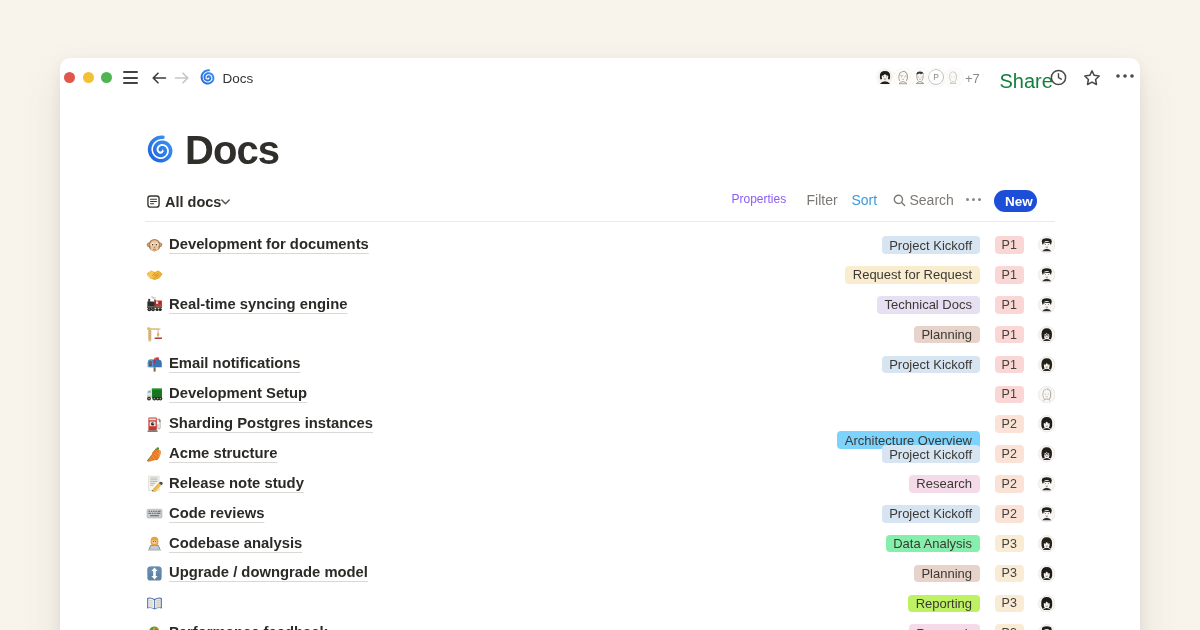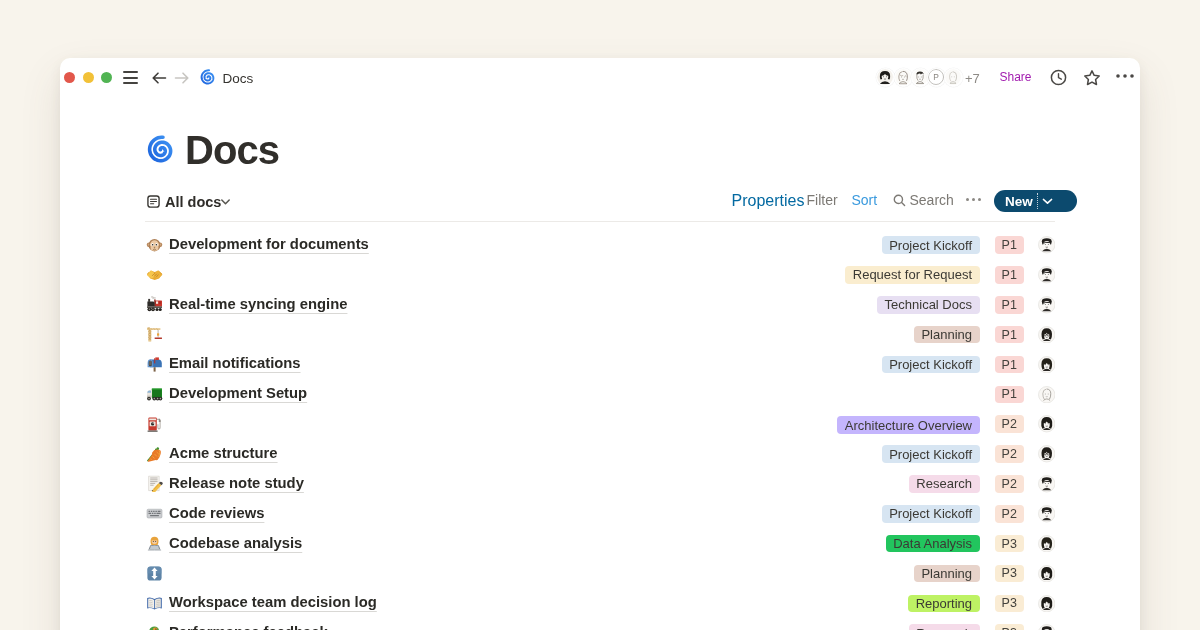--- a/index.html
+++ b/index.html
@@ -77,21 +77,21 @@
         <text x="10" y="13.8" font-family="Liberation Sans,sans-serif" font-size="10.5" fill="#8a8680" text-anchor="middle">P</text>
       </svg></div>
   <div class="abs" style="left:883.5px;top:10px;width:19px;height:19px;border-radius:50%;background:#fff;border:1.5px solid #fff;box-sizing:border-box;z-index:5;overflow:hidden;box-shadow:0 0 0 .5px rgba(0,0,0,.05)"><svg width="16" height="16" viewBox="0 0 20 20">
         <circle cx="10" cy="10" r="10" fill="#fbfaf8"></circle>
         <path d="M10 3.4q4.4.4 4.5 5.4 0 4-1.5 6.4" fill="none" stroke="#c0bcb5" stroke-width="1"></path>
         <path d="M9.6 3.5Q5.8 4.2 5.7 8.8q-.1 4.1 1.7 6.5" fill="none" stroke="#c8c4bd" stroke-width=".9"></path>
         <path d="M8 9.8h.9M11.1 9.8h.9" stroke="#a8a49d" stroke-width=".8"></path>
         <path d="M6.2 18q1.8-2.2 3.8-2.2t3.8 2.2Z" fill="none" stroke="#c0bcb5" stroke-width="1"></path>
       </svg></div>
   <div class="abs" style="left:905px;top:12.8px;font-size:13px;color:#8e8b86">+7</div>
-  <div class="abs" style="left:939.5px;top:12px;font-size:12px;color:#a21caf">Share</div>
+  <div class="abs" style="left:939.5px;top:12px;font-size:20px;color:#15803d">Share</div>
   <svg class="abs" style="left:990px;top:11px" width="17" height="17" viewBox="0 0 17 17">
       <circle cx="8.5" cy="8.5" r="7.1" fill="none" stroke="#4a4845" stroke-width="1.5"></circle>
       <path d="M8.5 4.6v4l2.8 1.6" fill="none" stroke="#4a4845" stroke-width="1.4" stroke-linecap="round"></path>
     </svg>
   <svg class="abs" style="left:1023px;top:10.5px" width="18" height="18" viewBox="0 0 18 18">
       <path d="M9 1.8l2.2 4.5 5 .7-3.6 3.5.9 5-4.5-2.4-4.5 2.4.9-5L1.8 7l5-.7z" fill="none" stroke="#4a4845" stroke-width="1.5" stroke-linejoin="round"></path>
     </svg>
   <g></g>
   <svg class="abs" style="left:1055px;top:15px" width="20" height="6" viewBox="0 0 20 6">
       <circle cx="3" cy="3" r="1.8" fill="#4a4845"></circle>
@@ -114,34 +114,34 @@
   
   <svg class="abs" style="left:86.5px;top:136.5px" width="13" height="13" viewBox="0 0 14 14">
       <rect x="1" y="1" width="12" height="12" rx="2.6" fill="none" stroke="#393733" stroke-width="1.5"></rect>
       <path d="M3.8 4.6h6.4M3.8 7h6.4M3.8 9.4h3.4" stroke="#393733" stroke-width="1.2" stroke-linecap="round"></path>
     </svg>
   <div class="abs" style="left:105px;top:135.5px;font-size:14.5px;font-weight:700;color:#2f2d29">All docs</div>
   <svg class="abs" style="left:160px;top:140px" width="11" height="8" viewBox="0 0 11 8">
       <path d="M1.8 2 5.5 5.8 9.2 2" fill="none" stroke="#57554f" stroke-width="1.5" stroke-linecap="round" stroke-linejoin="round"></path>
     </svg>
 
-  <div class="abs" style="left:671.5px;top:134.3px;font-size:16px;color:#0369a1">Properties</div>
+  <div class="abs" style="left:671.5px;top:134.3px;font-size:12px;color:#8b5cf6">Properties</div>
   <div class="abs" style="left:746.5px;top:134.3px;font-size:14px;color:#7c7974">Filter</div>
   <div class="abs" style="left:791.5px;top:134.3px;font-size:14px;color:#3a9ade">Sort</div>
   <svg class="abs" style="left:832.5px;top:136px" width="13" height="13" viewBox="0 0 13 13">
       <circle cx="5.4" cy="5.4" r="4.1" fill="none" stroke="#7c7974" stroke-width="1.4"></circle>
       <path d="M8.6 8.6 11.6 11.6" stroke="#7c7974" stroke-width="1.4" stroke-linecap="round"></path>
     </svg>
   <div class="abs" style="left:849.5px;top:134.3px;font-size:14px;color:#7c7974">Search</div>
   <svg class="abs" style="left:905px;top:139px" width="17" height="5" viewBox="0 0 17 5">
       <circle cx="2.5" cy="2.5" r="1.5" fill="#8b8883"></circle>
       <circle cx="8.5" cy="2.5" r="1.5" fill="#8b8883"></circle>
       <circle cx="14.5" cy="2.5" r="1.5" fill="#8b8883"></circle>
     </svg>
-  <div class="abs" style="left:934px;top:132px;width:83px;height:22px;background:#0c4a6e;border-radius:11px">
+  <div class="abs" style="left:934px;top:132px;width:43px;height:22px;background:#1d4ed8;border-radius:11px">
     <div class="abs" style="left:11px;top:3.5px;font-size:13.5px;font-weight:700;color:#fff">New</div>
     <div class="abs" style="left:42.5px;top:3px;width:1px;height:16px;border-left:1px dotted rgba(255,255,255,.75)"></div>
     <svg class="abs" style="left:47.5px;top:8px" width="11" height="7" viewBox="0 0 11 7">
         <path d="M1.5 1.5 5.5 5.2 9.5 1.5" fill="none" stroke="#fff" stroke-width="1.7" stroke-linecap="round" stroke-linejoin="round"></path>
       </svg>
   </div>
   <div class="abs" style="left:85px;top:162.5px;width:910px;height:1px;background:#eceae7"></div>
 
   <div class="row" style="top:172.20px">
       <span class="remoji" style="top:6.4px"><svg width="17" height="17" viewBox="0 0 17 17">
@@ -306,21 +306,22 @@
       <span class="remoji" style="top:6.4px"><svg width="17" height="17" viewBox="0 0 17 17">
           <rect x="2.4" y="1.6" width="8.4" height="13" rx="1" fill="#c63a2e"></rect>
           <rect x="3.2" y="2.4" width="6.8" height="1.8" rx=".3" fill="#efe9e2"></rect>
           <rect x="3.6" y="5.6" width="6" height="4.6" rx=".4" fill="#efe9e2"></rect>
           <circle cx="6.6" cy="7.9" r="1.6" fill="#2b2926"></circle>
           <circle cx="7.1" cy="7.5" r=".5" fill="#efe9e2"></circle>
           <rect x="1.6" y="14.4" width="10" height="1.3" rx=".3" fill="#55514c"></rect>
           <path d="M11 3.4h1.6q1.5 0 1.5 1.8v6.4q0 1.3-1.1 1.3-1.1 0-1.1-1.3V8.2" fill="none" stroke="#b9b4ae" stroke-width="1.1"></path>
           <path d="M13 2.2 14.6 4v2h-1.8V3.6Z" fill="#8f8a84"></path>
         </svg></span>
-      <span class="tag" style="top:7px;right:75.5px;background:#c4b5fd">Architecture Overview</span>
+      <span class="rtitle rowtxt" style="top:5.9px">Sharding Postgres instances</span>
+      <span class="tag" style="top:22px;right:75.5px;background:#7dd3fc">Architecture Overview</span>
       <span class="ppill" style="top:6.2px;background:#fae3d6">P2</span>
       <span class="avcell" style="top:6.2px"><svg width="17.5" height="17.5" viewBox="0 0 20 20">
           <circle cx="10" cy="10" r="9.4" fill="#f9f7f4" stroke="#e3e1dc" stroke-width=".8"></circle>
           <path d="M10 2.4q5.6 0 6.2 5.4.6 5-1.2 7.9l-2.7-.8q1.4-2.3 1.1-5.5-2.4.4-3.4-1.9-1 2.3-3.4 1.9-.3 3.2 1.1 5.5l-2.7.8Q3.2 12.8 3.8 7.8 4.4 2.4 10 2.4Z" fill="#1d1b17"></path>
           <circle cx="8.4" cy="9.9" r=".55" fill="#23211e"></circle>
           <circle cx="11.6" cy="9.9" r=".55" fill="#23211e"></circle>
           <path d="M8.8 12.6q1.2.6 2.4 0" stroke="#3a3733" stroke-width=".7" fill="none"></path>
           <path d="M5.6 17.1q1.7-2.3 4.4-2.3t4.4 2.3Z" fill="#282522"></path>
         </svg></span>
     </div>
@@ -406,58 +407,58 @@
           <path d="M5.9 5.2q2.6.8 5.2 0 .7 3.6-2.6 3.7T5.9 5.2Z" fill="#f2cba2"></path>
           <circle cx="7.3" cy="6.5" r=".5" fill="#3a322a"></circle>
           <circle cx="9.7" cy="6.5" r=".5" fill="#3a322a"></circle>
           <path d="M3.2 14q.7-3 2.7-3.7l2.6.8 2.6-.8q2 .7 2.7 3.7Z" fill="#3f74b5"></path>
           <path d="M4.2 10.3h8.6l1.6 4.3H2.6Z" fill="#878d93"></path>
           <path d="M4.9 11h7.2l1 2.9H3.9Z" fill="#c3cad0"></path>
           <rect x="1.8" y="14.6" width="13.4" height="1" rx=".5" fill="#a5acb2"></rect>
           <circle cx="8.5" cy="15.1" r=".4" fill="#e8ecef"></circle>
         </svg></span>
       <span class="rtitle rowtxt" style="top:5.9px">Codebase analysis</span>
-      <span class="tag" style="top:6.2px;right:75.5px;background:#22c55e">Data Analysis</span>
+      <span class="tag" style="top:6.2px;right:75.5px;background:#86efac">Data Analysis</span>
       <span class="ppill" style="top:6.2px;background:#faecd4">P3</span>
       <span class="avcell" style="top:6.2px"><svg width="17.5" height="17.5" viewBox="0 0 20 20">
           <circle cx="10" cy="10" r="9.4" fill="#f9f7f4" stroke="#e3e1dc" stroke-width=".8"></circle>
           <path d="M10 2.7q6 0 6.1 6.6.1 3.9-1.3 6.3l-2.4-1.2q1-1.9.9-4.6-2.3.3-3.3-1.9-1 2.2-3.3 1.9-.1 2.7.9 4.6l-2.4 1.2Q3.8 13.2 3.9 9.3 4 2.7 10 2.7Z" fill="#242119"></path>
           <circle cx="8.4" cy="9.9" r=".55" fill="#23211e"></circle>
           <circle cx="11.6" cy="9.9" r=".55" fill="#23211e"></circle>
           <path d="M8.8 12.5q1.2.6 2.4 0" stroke="#3a3733" stroke-width=".7" fill="none"></path>
           <path d="M5.4 17.2q1.7-2.5 4.6-2.5t4.6 2.5Z" fill="#2b2825"></path>
         </svg></span>
     </div>
   <div class="row" style="top:500.55px">
       <span class="remoji" style="top:6.4px"><svg width="17" height="17" viewBox="0 0 17 17">
           <rect x="1.4" y="1.4" width="14.2" height="14.2" rx="3.2" fill="#5d83a6"></rect>
           <path d="M1.4 8.5v-3.9q0-3.2 3.2-3.2h7.8q3.2 0 3.2 3.2v3.9Z" fill="#6b91b4" opacity=".55"></path>
           <path d="M8.5 2.4 11.6 6.1H5.4Z" fill="#fff"></path>
           <path d="M8.5 14.6 11.6 10.9H5.4Z" fill="#fff"></path>
           <rect x="7.2" y="5.5" width="2.6" height="6" fill="#fff"></rect>
         </svg></span>
+      <span class="rtitle rowtxt" style="top:5.9px">Upgrade / downgrade model</span>
       <span class="tag" style="top:6.2px;right:75.5px;background:#e7d3ca">Planning</span>
       <span class="ppill" style="top:6.2px;background:#faecd4">P3</span>
       <span class="avcell" style="top:6.2px"><svg width="17.5" height="17.5" viewBox="0 0 20 20">
           <circle cx="10" cy="10" r="9.4" fill="#f9f7f4" stroke="#e3e1dc" stroke-width=".8"></circle>
           <path d="M10 2.4q5.6 0 6.2 5.4.6 5-1.2 7.9l-2.7-.8q1.4-2.3 1.1-5.5-2.4.4-3.4-1.9-1 2.3-3.4 1.9-.3 3.2 1.1 5.5l-2.7.8Q3.2 12.8 3.8 7.8 4.4 2.4 10 2.4Z" fill="#1d1b17"></path>
           <circle cx="8.4" cy="9.9" r=".55" fill="#23211e"></circle>
           <circle cx="11.6" cy="9.9" r=".55" fill="#23211e"></circle>
           <path d="M8.8 12.6q1.2.6 2.4 0" stroke="#3a3733" stroke-width=".7" fill="none"></path>
           <path d="M5.6 17.1q1.7-2.3 4.4-2.3t4.4 2.3Z" fill="#282522"></path>
         </svg></span>
     </div>
   <div class="row" style="top:530.40px">
       <span class="remoji" style="top:6.4px"><svg width="17" height="17" viewBox="0 0 17 17">
           <path d="M1.2 3Q4.6 1.8 8.5 4.1 12.4 1.8 15.8 3v10.4q-3.4-1.1-7.3 1.1-3.9-2.2-7.3-1.1Z" fill="#3d66a8"></path>
           <path d="M2.2 3.7Q5.1 3 8.1 4.9v8.6Q5.1 11.9 2.2 12.6Z" fill="#f3f1ec"></path>
           <path d="M14.8 3.7Q11.9 3 8.9 4.9v8.6q3-1.6 5.9-.9Z" fill="#e9e6df"></path>
           <path d="M3.2 5.5q1.9-.3 3.5.6M3.2 7.3q1.9-.3 3.5.6M3.2 9.1q1.9-.3 3.5.6M3.2 10.9q1.9-.3 3.5.6M10.3 6.1q1.6-.9 3.5-.6M10.3 7.9q1.6-.9 3.5-.6M10.3 9.7q1.6-.9 3.5-.6M10.3 11.5q1.6-.9 3.5-.6" stroke="#b1ada4" stroke-width=".5" fill="none"></path>
         </svg></span>
-      <span class="rtitle rowtxt" style="top:5.9px">Workspace team decision log</span>
       <span class="tag" style="top:6.2px;right:75.5px;background:#bef264">Reporting</span>
       <span class="ppill" style="top:6.2px;background:#faecd4">P3</span>
       <span class="avcell" style="top:6.2px"><svg width="17.5" height="17.5" viewBox="0 0 20 20">
           <circle cx="10" cy="10" r="9.4" fill="#f9f7f4" stroke="#e3e1dc" stroke-width=".8"></circle>
           <path d="M10 2.4q5.6 0 6.2 5.4.6 5-1.2 7.9l-2.7-.8q1.4-2.3 1.1-5.5-2.4.4-3.4-1.9-1 2.3-3.4 1.9-.3 3.2 1.1 5.5l-2.7.8Q3.2 12.8 3.8 7.8 4.4 2.4 10 2.4Z" fill="#1d1b17"></path>
           <circle cx="8.4" cy="9.9" r=".55" fill="#23211e"></circle>
           <circle cx="11.6" cy="9.9" r=".55" fill="#23211e"></circle>
           <path d="M8.8 12.6q1.2.6 2.4 0" stroke="#3a3733" stroke-width=".7" fill="none"></path>
           <path d="M5.6 17.1q1.7-2.3 4.4-2.3t4.4 2.3Z" fill="#282522"></path>
         </svg></span>

